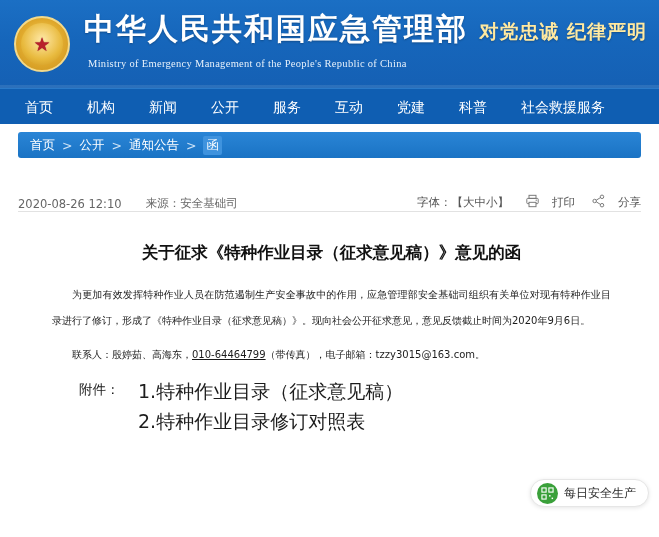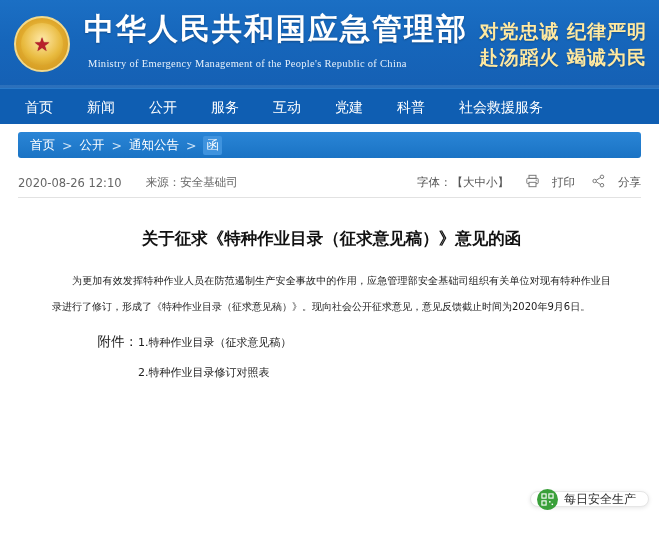--- a/index.html
+++ b/index.html
@@ -125,25 +125,25 @@
   .crumb .sep { margin: 0 7px; color: #cfe4f7; }
   .crumb .item { cursor: pointer; }
   .crumb .cur {
     background: #3f93de;
     padding: 1px 3px;
     border-radius: 2px;
   }
 
   
   .meta {
-    margin: 10px 18px 0 18px;
+    margin: 24px 18px 0 18px;
     height: 30px;
     border-bottom: 1px solid #e2e2e2;
     display: flex;
-    align-items: center;
+    align-items: flex-end;
     font-size: 11.5px;
     color: #666;
     font-family: "DejaVu Sans", "Liberation Sans", sans-serif;
   }
   .meta .date { margin-right: 24px; }
   .meta .src { }
   .meta .right {
     margin-left: auto;
     display: flex;
     align-items: center;
@@ -189,41 +189,40 @@
   .attach-wrap {
     display: flex;
     margin-top: 4px;
   }
   .attach-label {
     font-size: 13.5px;
     line-height: 26px;
     text-indent: 2em;
     width: 86px;
     flex: 0 0 86px;
-    text-align: right;
   }
   .attach-list {
     flex: 1;
   }
   .attach-item {
-    font-size: 11px;
+    font-size: 19px;
     line-height: 30px;
     color: #1c1c1c;
   }
 
   
   .qr-badge {
     position: absolute;
     right: 10px;
     bottom: 30px;
     background: #ffffff;
     border: 1px solid #e6e6e6;
     border-radius: 16px;
     box-shadow: 0 1px 4px rgba(0,0,0,0.10);
-    height: 16px;
+    height: 28px;
     display: flex;
     align-items: center;
     padding: 0 12px 0 6px;
     gap: 6px;
   }
   .qr-circle {
     width: 21px; height: 21px;
     border-radius: 50%;
     background: #3aa03a;
     display: flex; align-items: center; justify-content: center;
@@ -244,26 +243,26 @@
   <div class="banner">
     <div class="emblem">
       <div class="inner">
           <span class="star">★</span>
         </div>
     </div>
     <div class="title-zh">中华人民共和国应急管理部</div>
     <div class="title-en">Ministry of Emergency Management of the People's Republic of China</div>
     <div class="slogan">
       <div>对党忠诚  纪律严明</div>
-      <div>赴汤蹈火  竭诚为民</div>
     </div>
   </div>
 
   <div class="navbar">
     <div class="nav-item">首页</div>
+    <div class="nav-item">机构</div>
     <div class="nav-item">新闻</div>
     <div class="nav-item">公开</div>
     <div class="nav-item">服务</div>
     <div class="nav-item">互动</div>
     <div class="nav-item">党建</div>
     <div class="nav-item">科普</div>
     <div class="nav-item">社会救援服务</div>
   </div>
 
   <div class="crumbwrap">
@@ -307,20 +306,23 @@
         <span>分享</span>
       </span>
     </div>
   </div>
 
   <div class="article">
     <div class="doc-title">关于征求《特种作业目录（征求意见稿）》意见的函</div>
 
     <p class="para">为更加有效发挥特种作业人员在防范遏制生产安全事故中的作用，应急管理部安全基础司组织有关单位对现有特种作业目录进行了修订，形成了《特种作业目录（征求意见稿）》。现向社会公开征求意见，意见反馈截止时间为2020年9月6日。</p>
 
+    <p class="para">
+      <span>联系人：殷婷茹、高海东，</span><span class="link">010-64464799</span><span>（带传真），电子邮箱：tzzy3015@163.com。</span>
+    </p>
 
     <div class="attach-wrap">
       <div class="attach-label">附件：</div>
       <div class="attach-list">
         <div class="attach-item">1.特种作业目录（征求意见稿）</div>
         <div class="attach-item">2.特种作业目录修订对照表</div>
       </div>
     </div>
   </div>
 

